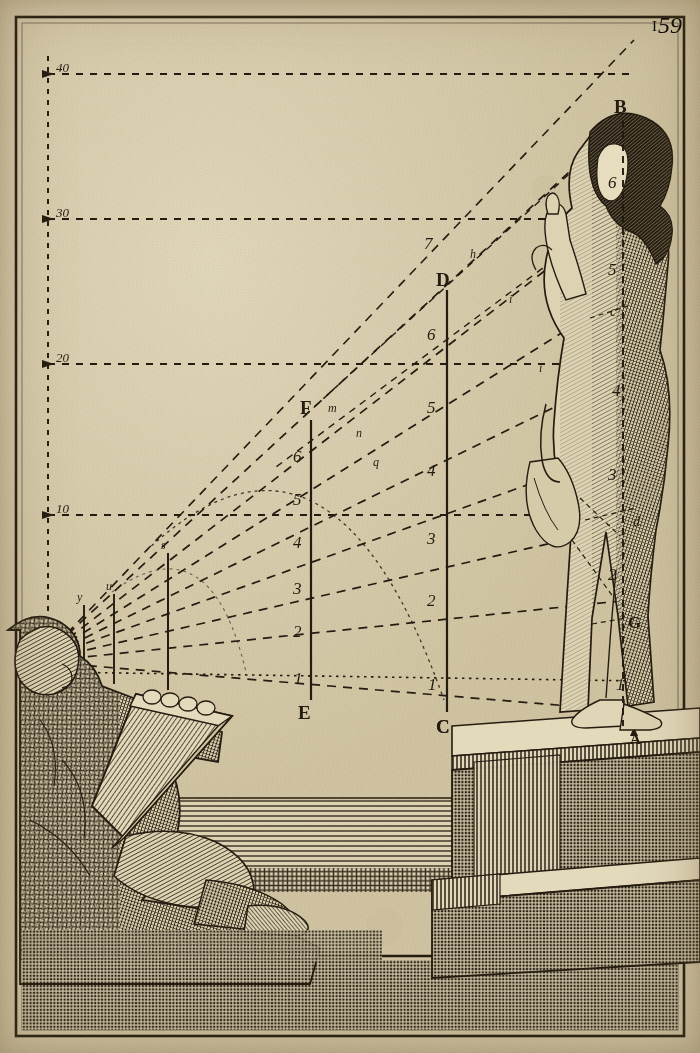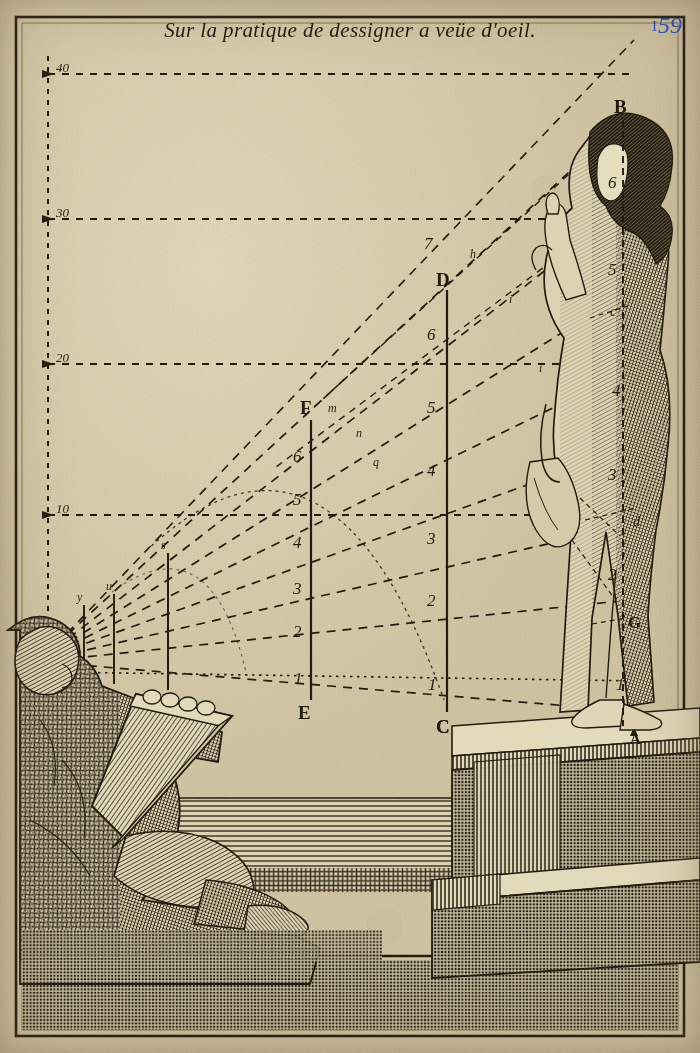--- a/index.html
+++ b/index.html
@@ -45,33 +45,32 @@
     font-family:"Liberation Serif", serif;
     font-style:italic;
     font-size:21px;
     color:#20180d;
     letter-spacing:.4px;
     white-space:nowrap;
   }
   .folio{
     position:absolute;right:18px;top:12px;
     font-family:"Liberation Serif", serif;
-    font-style:italic;font-size:24px;color:#1d4ed8;
+    font-style:italic;font-size:24px;color:#000000;
   }
   .folio .pre{font-size:15px;font-style:normal;vertical-align:2px;margin-right:1px;}
 </style>
 </head>
 <body>
 
 <div id="page">
 
   <div class="paper-base"></div>
   <div class="paper-grain"></div>
 
-  <div class="title">Sur la pratique de dessigner a veüe d'oeil.</div>
   <div class="folio">
     <span class="pre">I</span><span>59</span>
   </div>
 
   <svg id="plate" viewBox="0 0 700 1053">
     <defs>
 
       <pattern id="hatchA" width="4" height="4" patternUnits="userSpaceOnUse" patternTransform="rotate(35)">
         <rect width="4" height="4" fill="#e2d8ba"></rect>
         <line x1="0" y1="0" x2="0" y2="4" stroke="#2a2114" stroke-width="1.5"></line>

